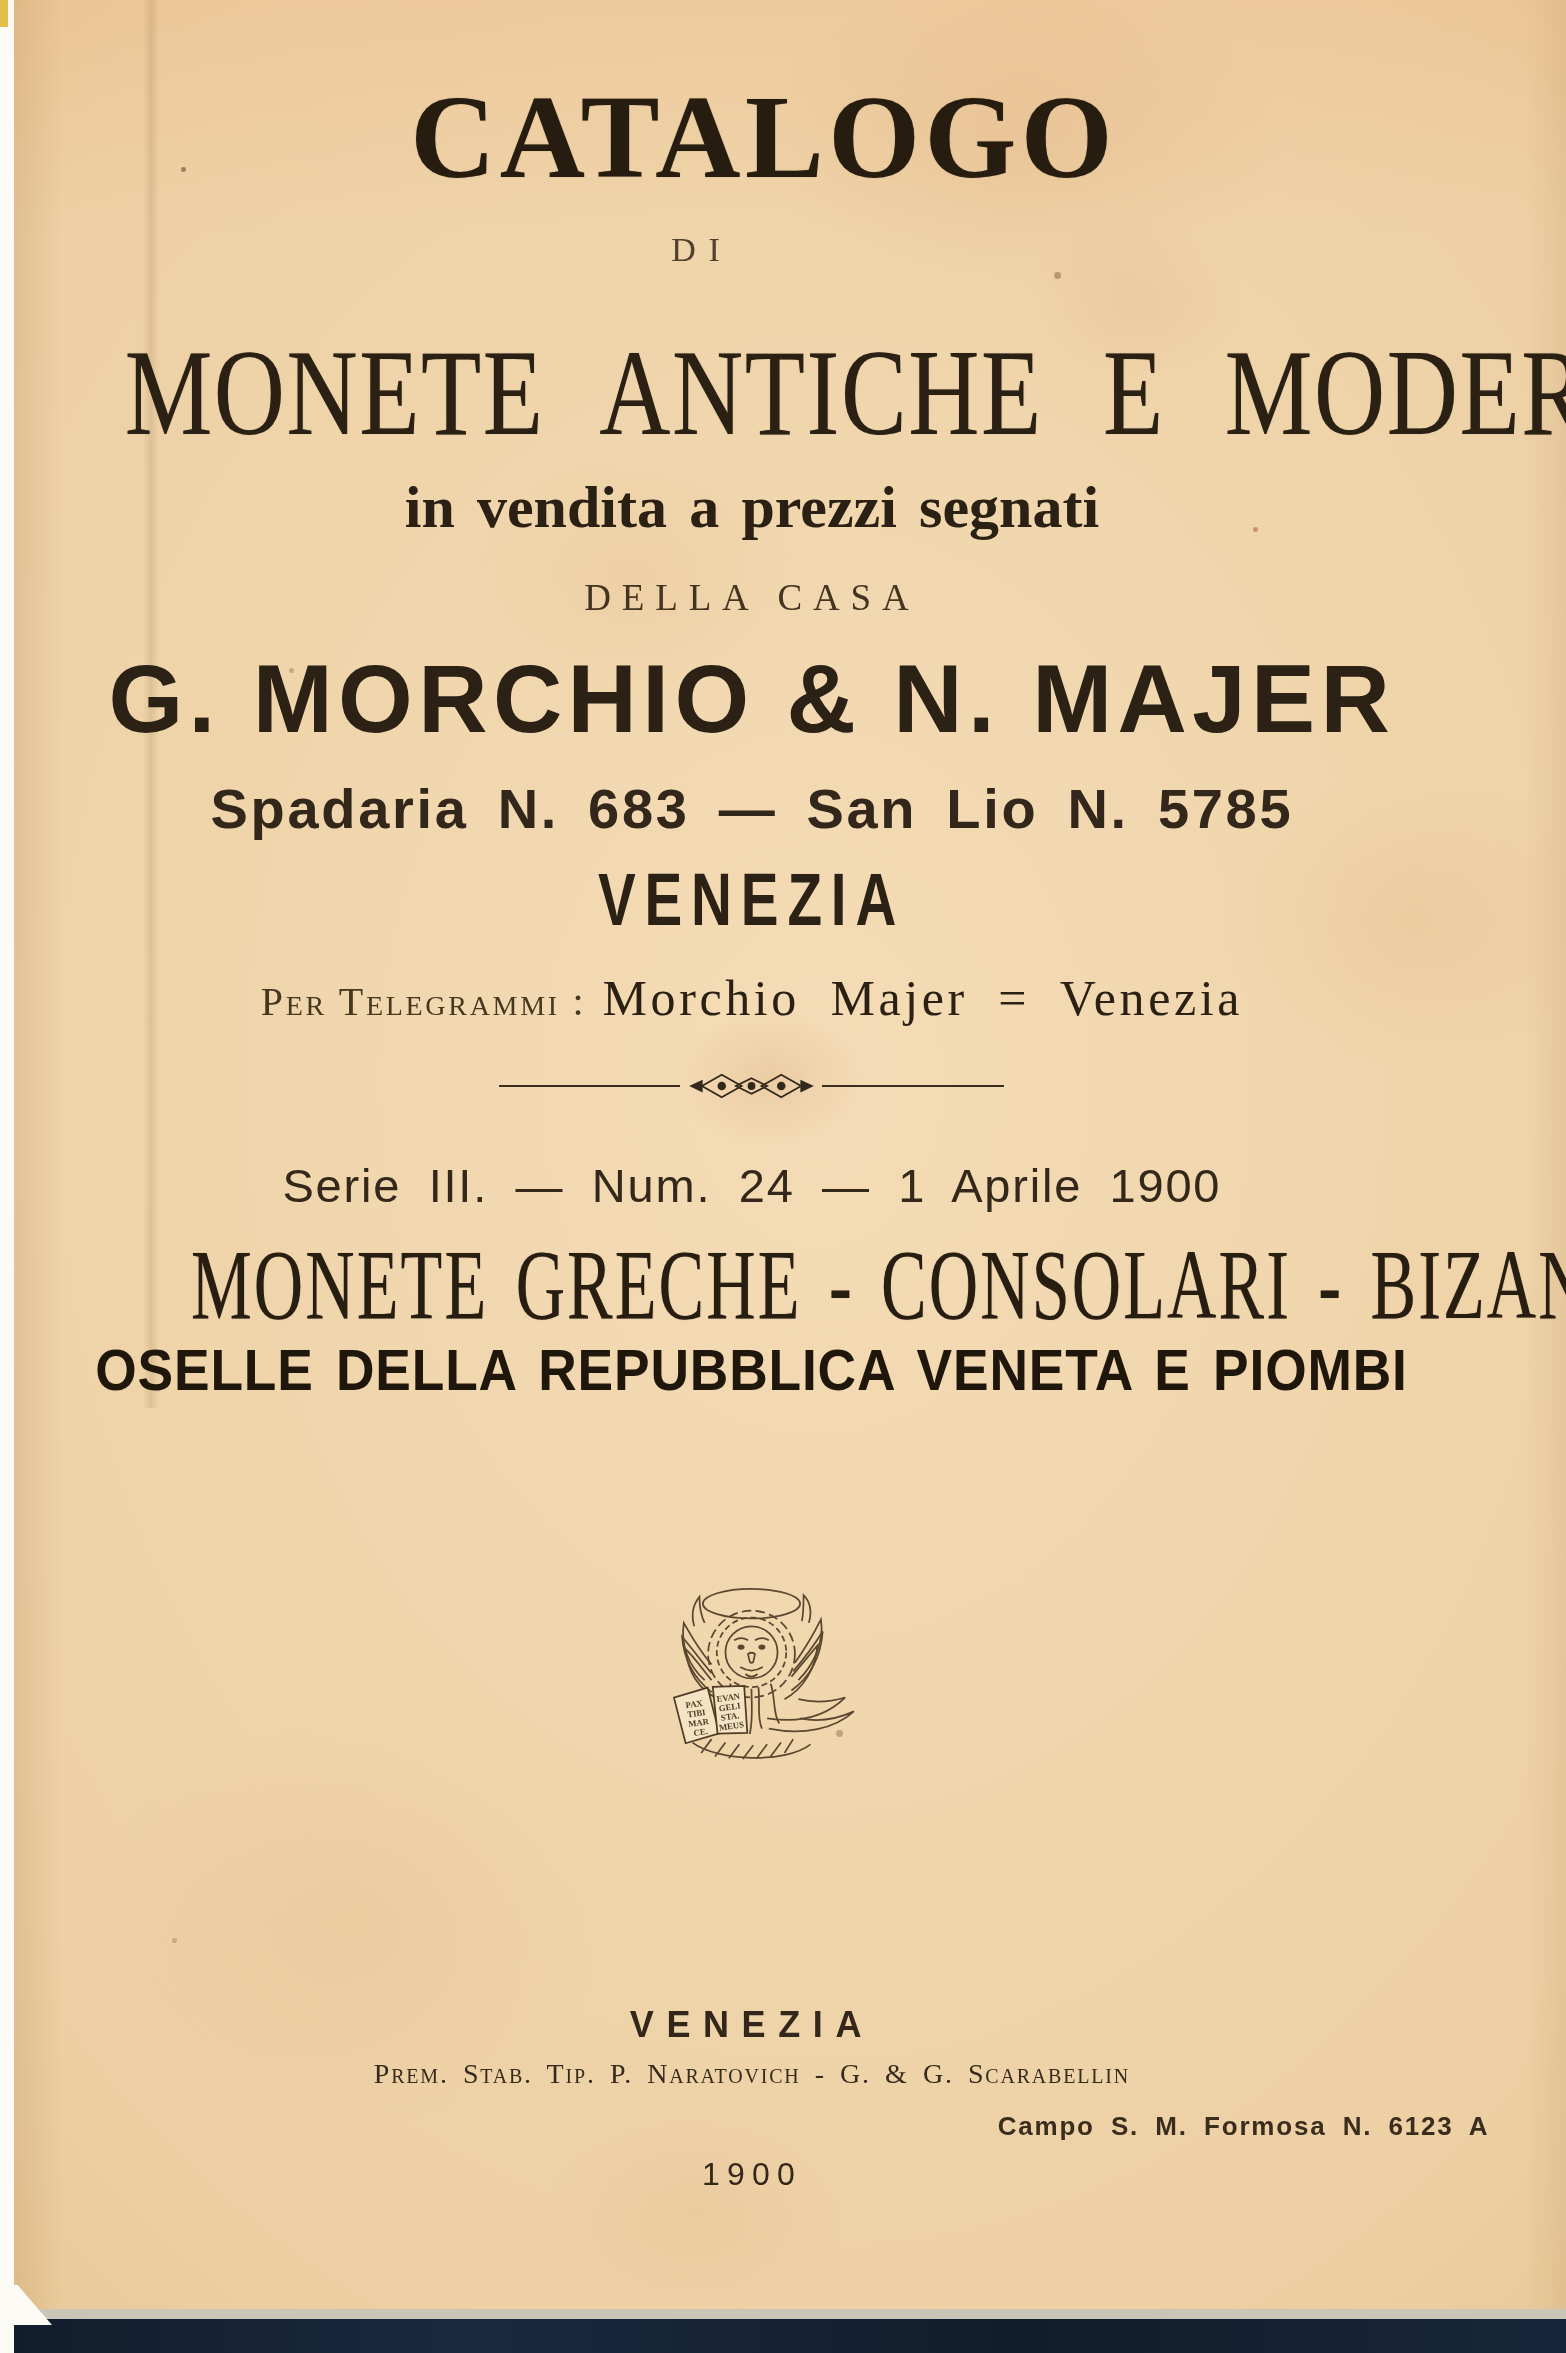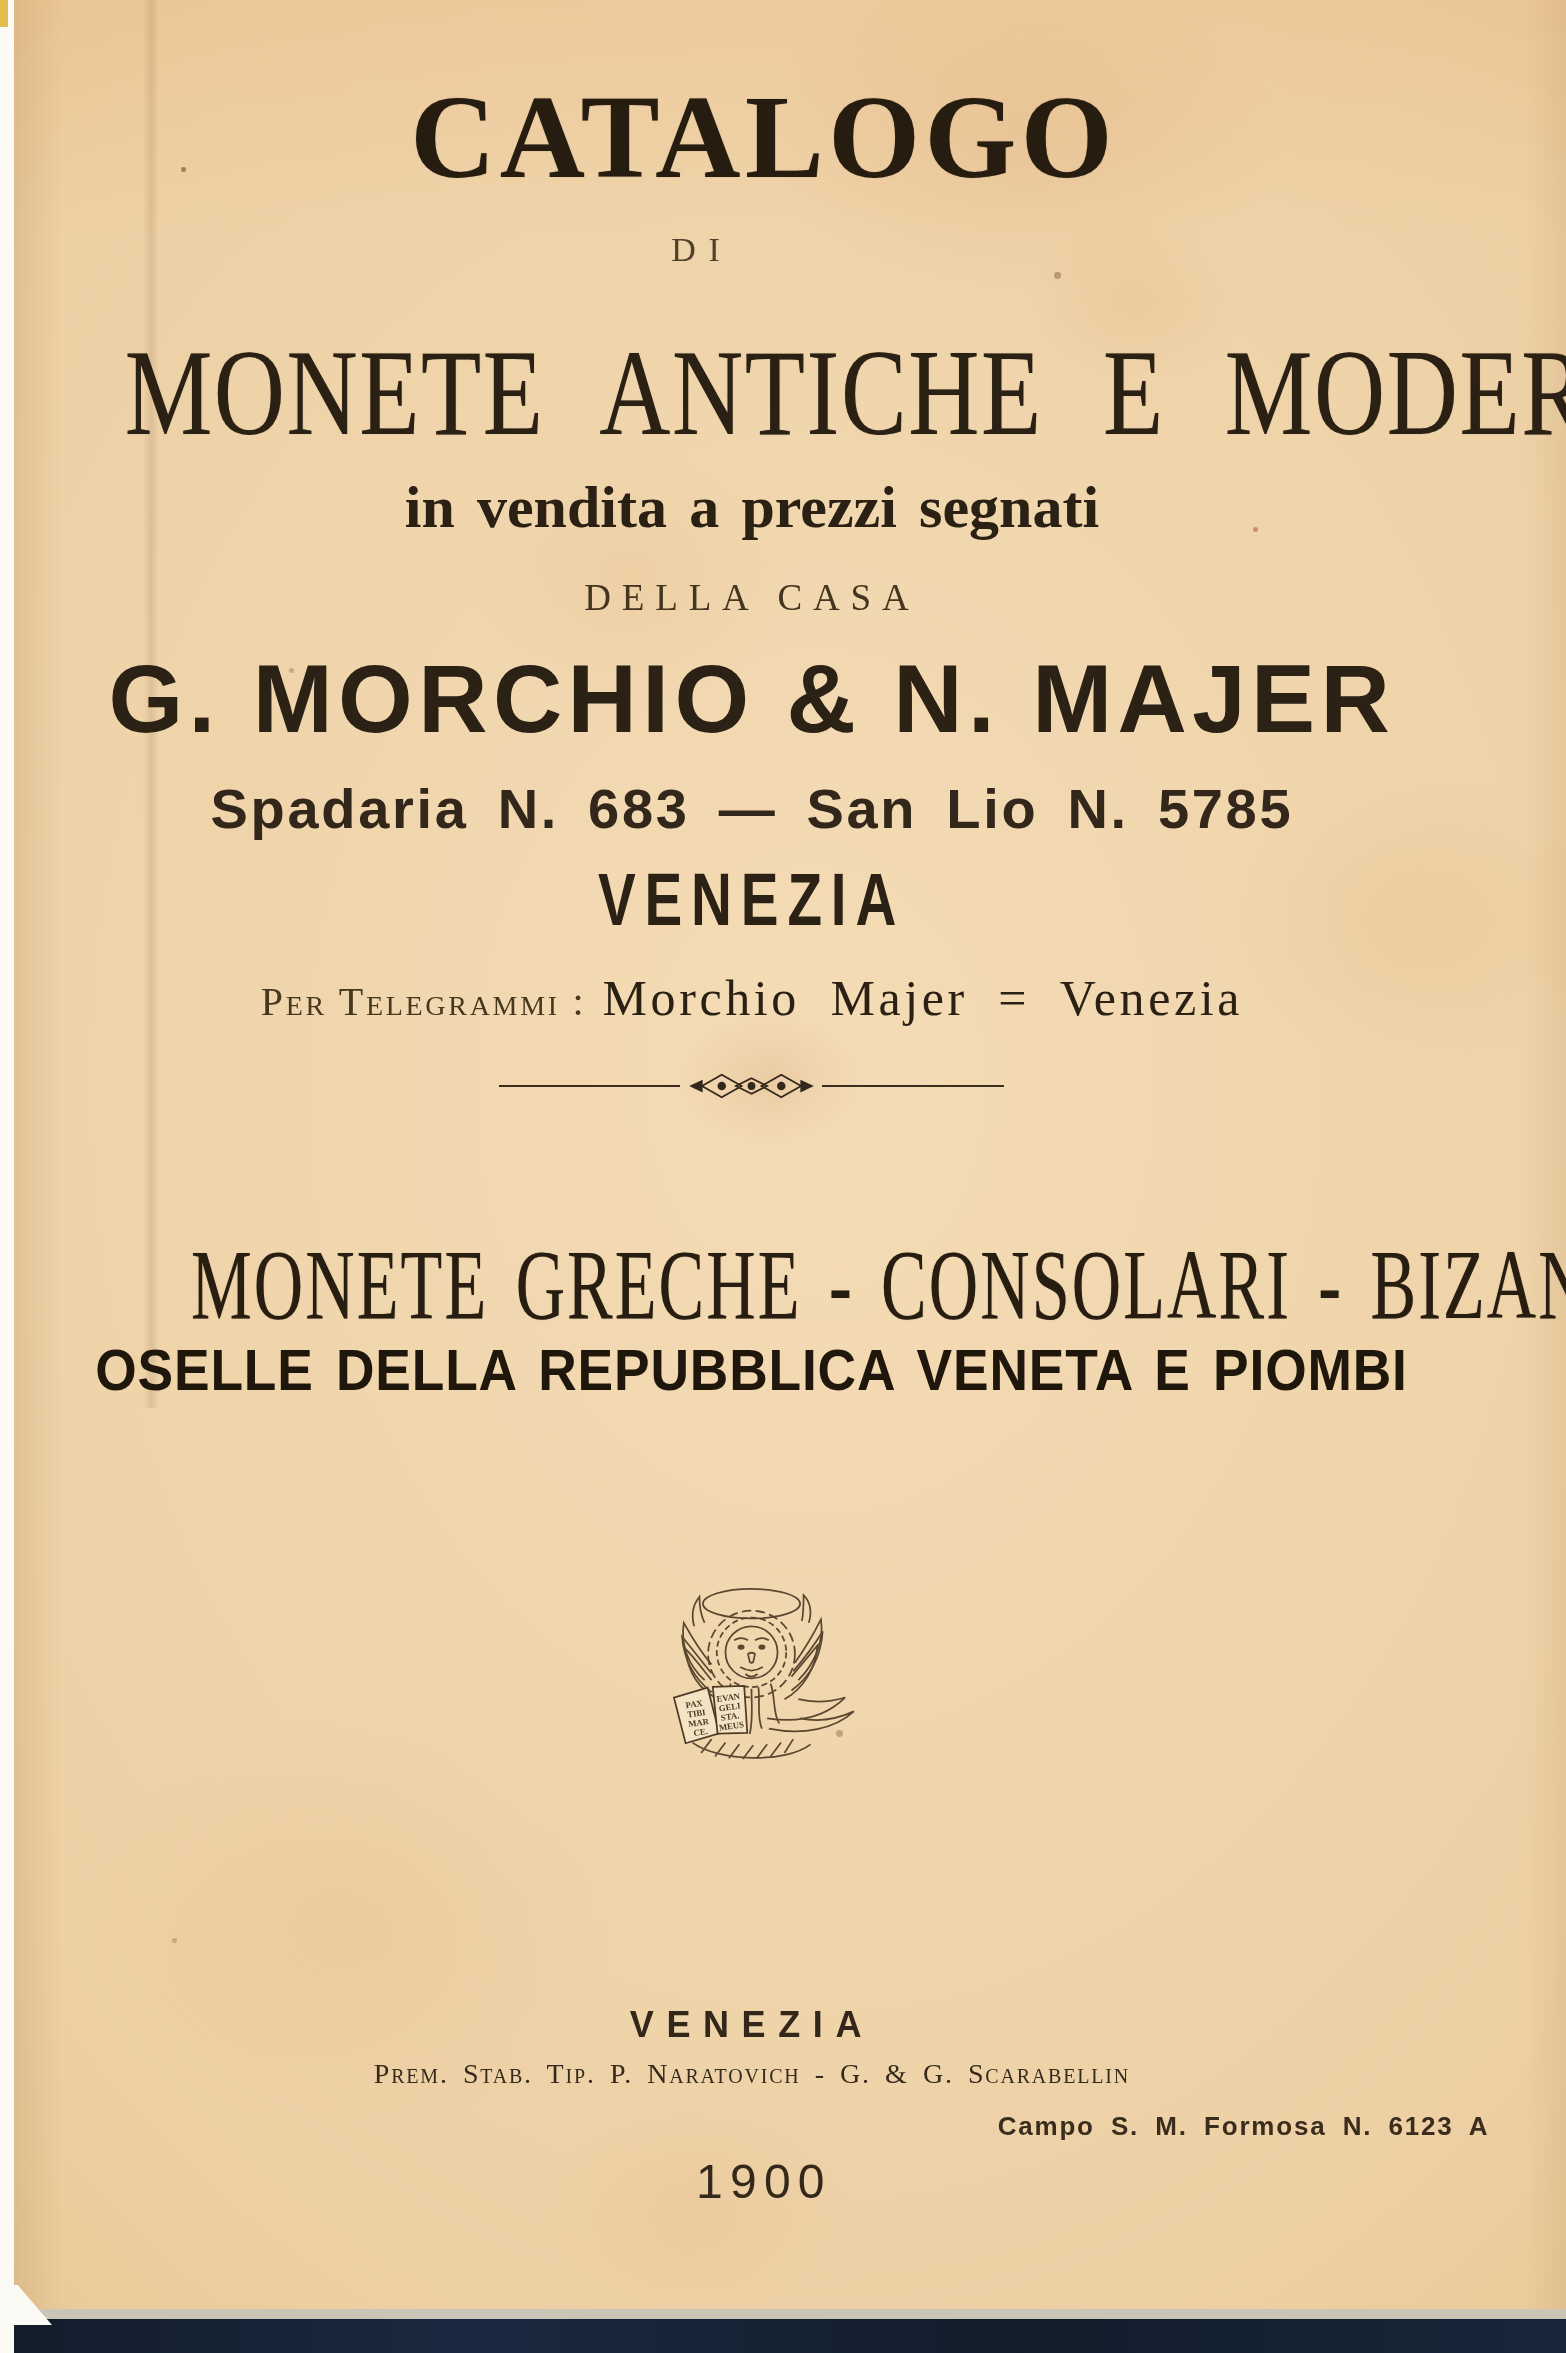--- a/index.html
+++ b/index.html
@@ -70,21 +70,21 @@
     font-size:58px;font-weight:700;letter-spacing:0.9px;word-spacing:7.2px;
     transform:scaleX(.92);transform-origin:50% 0;color:#20170c;}
   .emblem{position:absolute;top:1569px;left:50%;margin-left:-116px;width:231px;height:217px;}
   .t-venezia-bot{top:2007px;font-family:"Liberation Sans","DejaVu Sans",sans-serif;
     font-size:36px;font-weight:700;letter-spacing:12.6px;color:#32271a;}
   .t-printer{top:2060px;font-size:28px;font-variant:small-caps;letter-spacing:1.8px;
     word-spacing:5.4px;color:#352a1b;}
   .t-campo{top:2113px;font-family:"Liberation Sans","DejaVu Sans",sans-serif;
     font-size:26px;font-weight:700;letter-spacing:1.8px;word-spacing:7.2px;color:#3a2d1e;text-align:right;}
   .t-year{top:2158px;font-family:"Liberation Sans","DejaVu Sans",sans-serif;
-    font-size:48px;letter-spacing:7.2px;color:#33281a;padding-left:12px;}
+    font-size:32px;letter-spacing:7.2px;color:#33281a;}
 </style>
 </head>
 <body>
 
 <div class="scan">
   <div class="paper"></div>
   <div class="crease"></div>
   <div class="specks"></div>
 
   <div class="content">
@@ -119,20 +119,21 @@
           <path d="M132,8 L160,24 L132,40 L104,24 Z"></path>
           <circle cx="48" cy="24" r="6" fill="#32281c" stroke="none"></circle>
           <circle cx="90" cy="24" r="5.5" fill="#32281c" stroke="none"></circle>
           <circle cx="132" cy="24" r="6" fill="#32281c" stroke="none"></circle>
           <polygon points="178,24 159,15 159,33" fill="#32281c" stroke="none"></polygon>
         </g>
       </svg>
       <div class="dline"></div>
     </div>
 
+    <div class="line t-issue">Serie III. — Num. 24 — 1 Aprile 1900</div>
 
     <div class="line t-contents1">MONETE GRECHE - CONSOLARI - BIZANTINE</div>
 
     <div class="line t-contents2">OSELLE DELLA REPUBBLICA VENETA E PIOMBI</div>
 
     <svg class="emblem" viewBox="0 0 260 250">
       <g stroke="#4e3b26" stroke-width="2" fill="none" opacity="0.92">
 
         <ellipse cx="130" cy="40" rx="56" ry="17"></ellipse>
 

